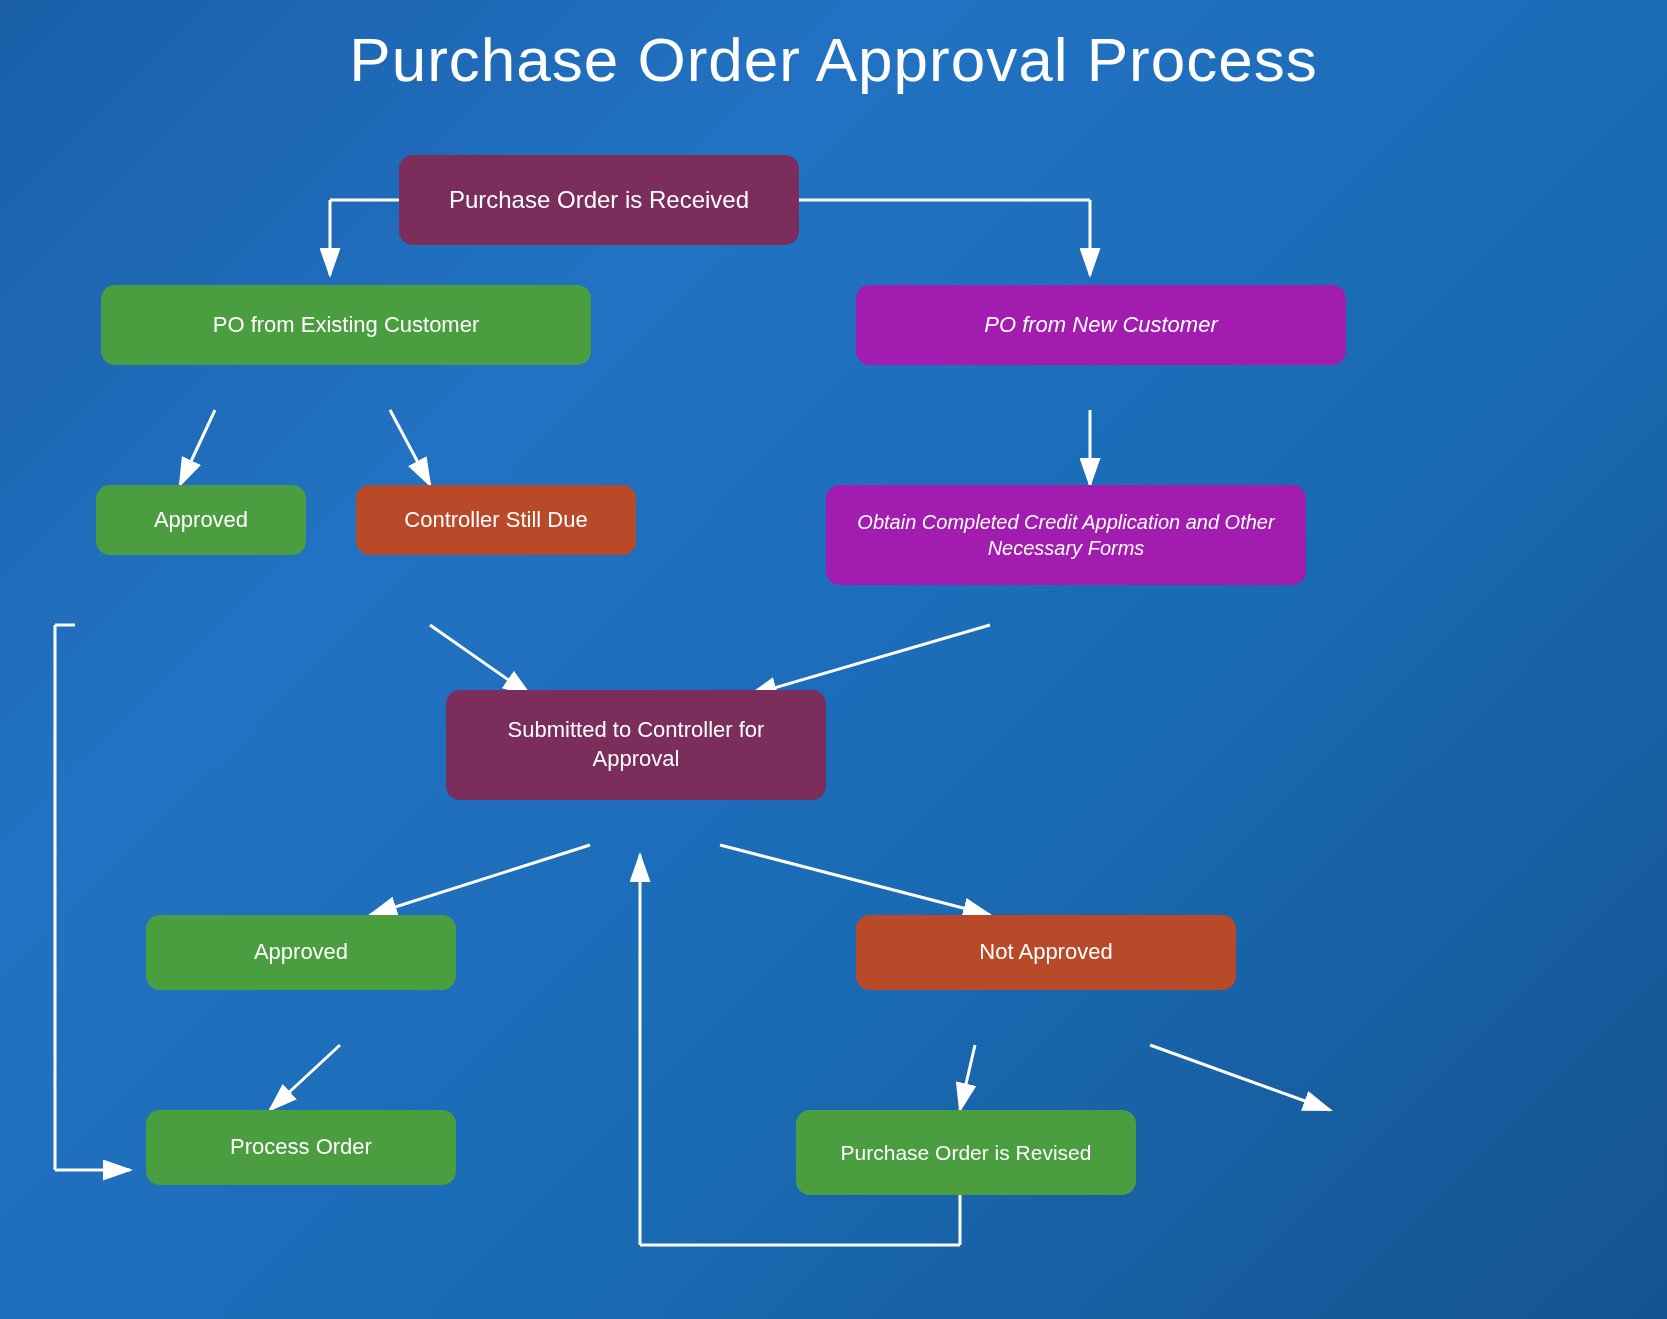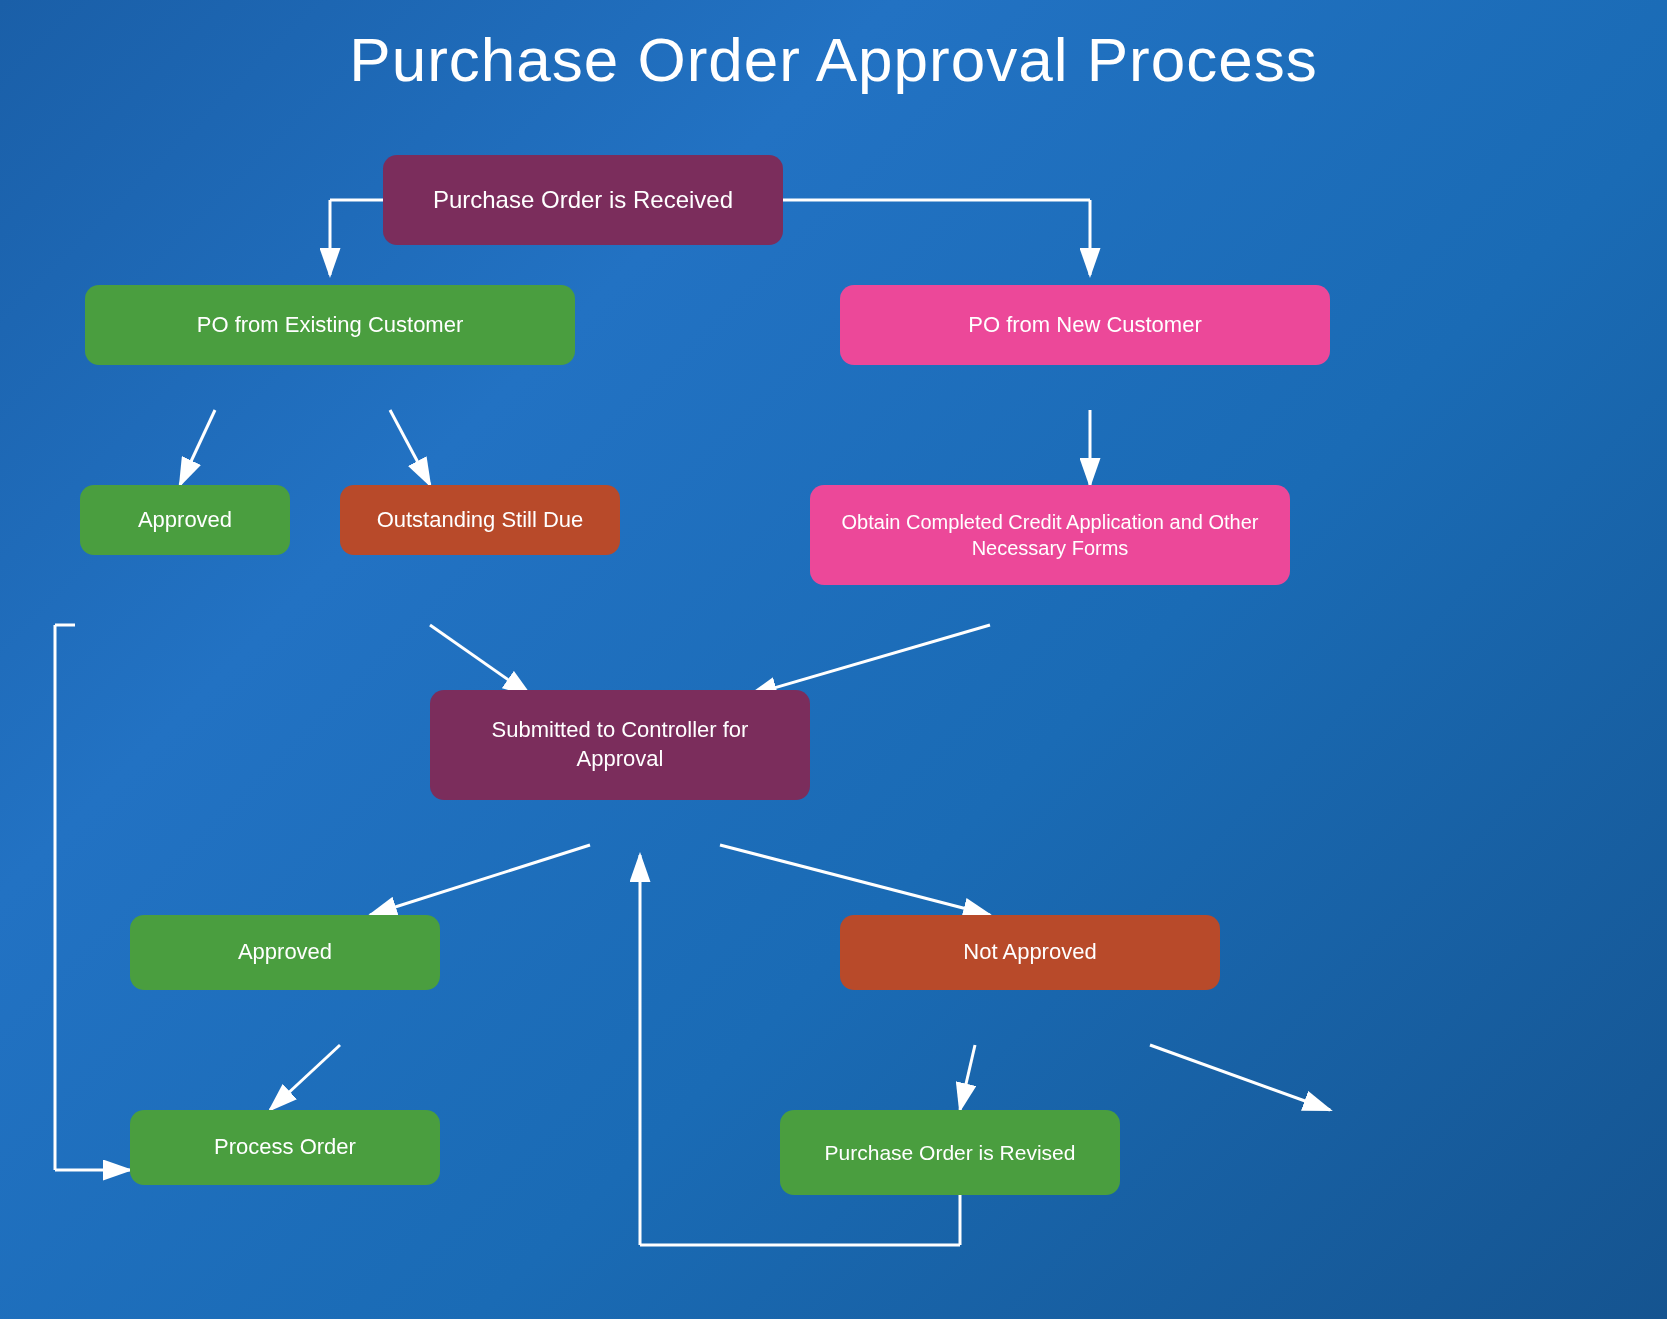--- a/index.html
+++ b/index.html
@@ -41,32 +41,34 @@
       display: flex;
       align-items: center;
       justify-content: center;
       text-align: center;
       color: white;
       font-size: 22px;
       font-weight: 500;
       border-radius: 14px;
       padding: 12px 16px;
       line-height: 1.3;
+      margin-left: 16px;
     }
 
     .node-purple {
       background: #7b2d5c;
     }
 
     .node-green-light {
       background: #4a9e3f;
     }
 
     .node-green-dark {
-      background: #ec4899;
+      background: #a21caf;
+      font-style: italic;
     }
 
     .node-red {
       background: #b84a2a;
     }
   </style>
 </head>
 <body>
 
 <div class="page-title">Purchase Order Approval Process</div>
@@ -118,21 +120,21 @@
   </svg>
 
   <div class="node node-purple" style="left: 383px; top: 30px; width: 400px; height: 90px; font-size: 24px;">Purchase Order is Received</div>
 
   <div class="node node-green-light" style="left: 85px; top: 160px; width: 490px; height: 80px;">PO from Existing Customer</div>
 
   <div class="node node-green-dark" style="left: 840px; top: 160px; width: 490px; height: 80px;">PO from New Customer</div>
 
   <div class="node node-green-light" style="left: 80px; top: 360px; width: 210px; height: 70px;">Approved</div>
 
-  <div class="node node-red" style="left: 340px; top: 360px; width: 280px; height: 70px;">Outstanding Still Due</div>
+  <div class="node node-red" style="left: 340px; top: 360px; width: 280px; height: 70px;">Controller Still Due</div>
 
   <div class="node node-green-dark" style="left: 810px; top: 360px; width: 480px; height: 100px; font-size: 20px;">Obtain Completed Credit Application and Other Necessary Forms</div>
 
   <div class="node node-purple" style="left: 430px; top: 565px; width: 380px; height: 110px;">Submitted to Controller for Approval</div>
 
   <div class="node node-green-light" style="left: 130px; top: 790px; width: 310px; height: 75px;">Approved</div>
 
   <div class="node node-red" style="left: 840px; top: 790px; width: 380px; height: 75px; text-align: center;">Not Approved</div>
 
   <div class="node node-green-light" style="left: 130px; top: 985px; width: 310px; height: 75px;">Process Order</div>

